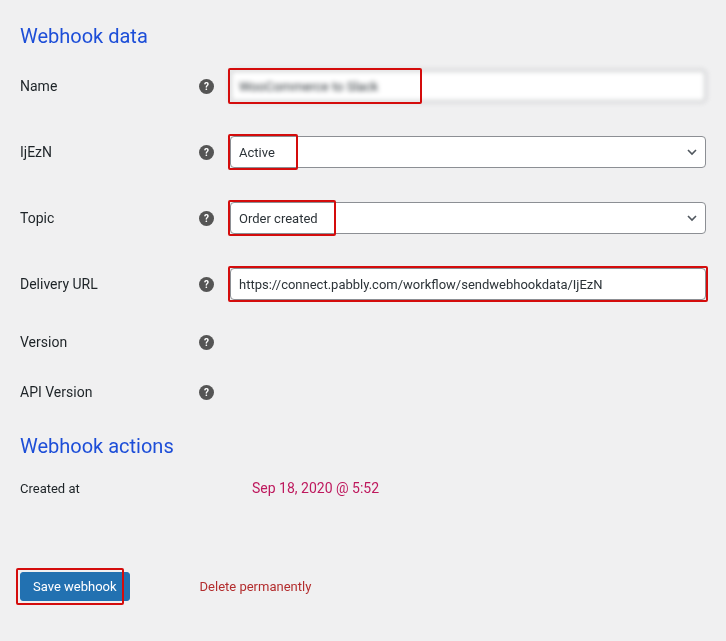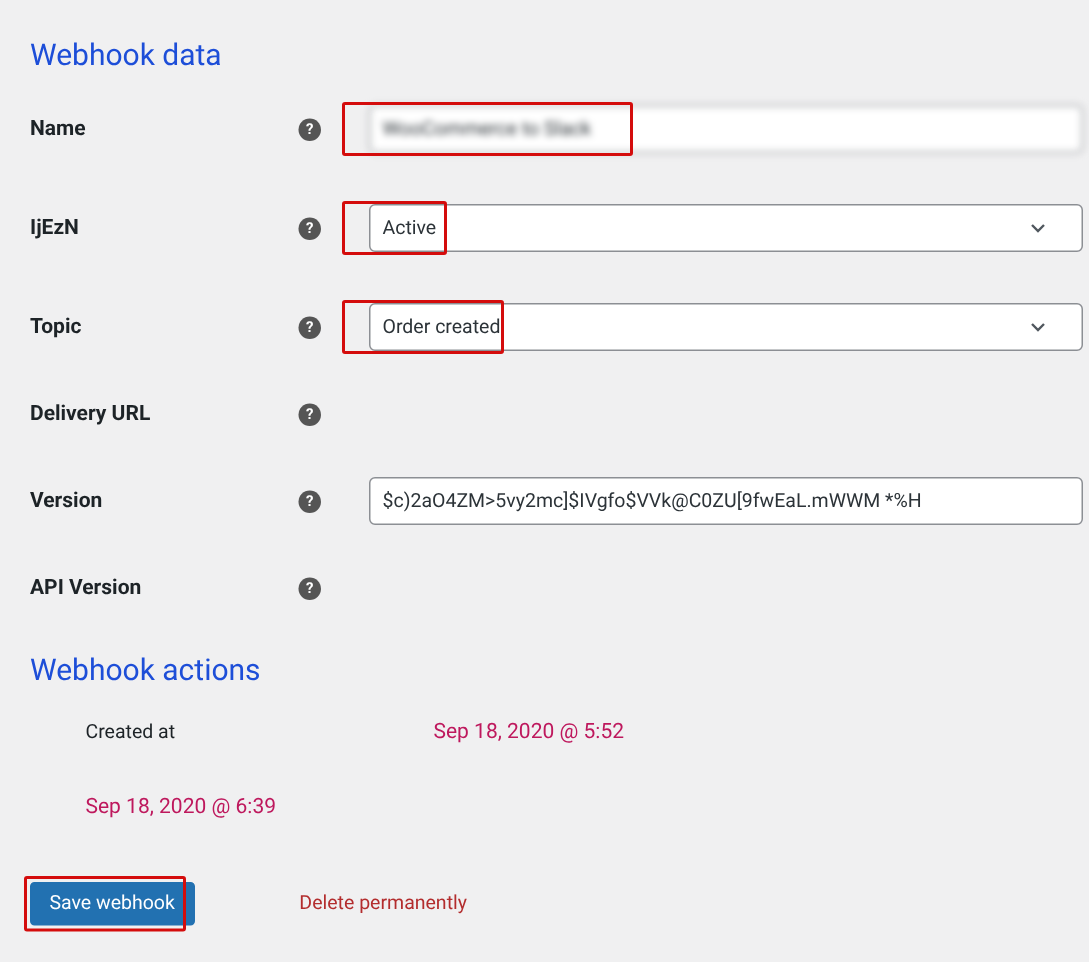--- a/index.html
+++ b/index.html
@@ -23,21 +23,21 @@
       margin-bottom: 34px;
     }
     .form-row .label-col {
       width: 210px;
       display: flex;
       align-items: center;
       justify-content: space-between;
       padding-right: 16px;
     }
     .form-row label {
-      font-weight: 700;
+      font-weight: 400;
       font-size: 14px;
       color: #1d2327;
     }
     .help-icon {
       display: inline-flex;
       justify-content: center;
       align-items: center;
       width: 15px;
       height: 15px;
       border-radius: 50%;
@@ -55,21 +55,20 @@
     input[type="text"], select {
       width: 100%;
       height: 32px;
       padding: 4px 8px;
       border: 1px solid #8c8f94;
       border-radius: 4px;
       background: #fff;
       font-size: 13px;
       color: #2c3338;
       font-family: inherit;
-      margin-left: 16px;
     }
     select {
       appearance: none;
       padding-right: 26px;
       background: #fff;
     }
     .select-wrap { position: relative; width: 100%; }
     .chevron {
       position: absolute;
       right: 8px;
@@ -90,21 +89,20 @@
       border-radius: 2px;
     }
     .hb-name { top: -2px; left: -2px; width: 194px; height: 36px; }
     .hb-status { top: -2px; left: -2px; width: 70px; height: 36px; }
     .hb-topic { top: -2px; left: -2px; width: 108px; height: 36px; }
     .hb-url { top: -2px; left: -2px; right: -2px; height: 36px; }
     .info-row {
       display: flex;
       align-items: center;
       margin-bottom: 34px;
-      margin-left: 37px;
     }
     .info-row .label-col {
       width: 232px;
     }
     .info-row .val-col {
       font-size: 14px;
       color: #be185d;
     }
     .actions {
       display: inline-flex;
@@ -197,50 +195,50 @@
     </div>
     <div class="highlight-box hb-topic"></div>
   </div>
 </div>
 
 <div class="form-row">
   <div class="label-col">
     <label>Delivery URL</label>
     <span class="help-icon">?</span>
   </div>
+  <div class="field-col">
+    <input type="text" value="https://connect.pabbly.com/workflow/sendwebhookdata/IjEzN" style="">
+    <div class="highlight-box hb-url"></div>
+  </div>
 </div>
 
 <div class="form-row">
   <div class="label-col">
     <label>Version</label>
     <span class="help-icon">?</span>
   </div>
-  <div class="field-col">
-    <input type="text" value="$c)2aO4ZM&gt;5vy2mc]$IVgfo$VVk@C0ZU[9fwEaL.mWWM *%H" style="">
-  </div>
 </div>
 
 <div class="form-row">
   <div class="label-col">
     <label>API Version</label>
     <span class="help-icon">?</span>
   </div>
 </div>
 
 <h2>Webhook actions</h2>
 
 <div class="info-row">
   <div class="label-col">
     <label>Created at</label>
   </div>
   <div class="val-col">Sep 18, 2020 @ 5:52</div>
 </div>
 
 <div class="info-row">
-  <div class="val-col">Sep 18, 2020 @ 6:39</div>
 </div>
 
 <div class="actions">
   <button class="btn-primary">Save webhook</button>
   <div class="hb-save"></div>
   <a class="delete-link">Delete permanently</a>
 </div>
 
 
 

